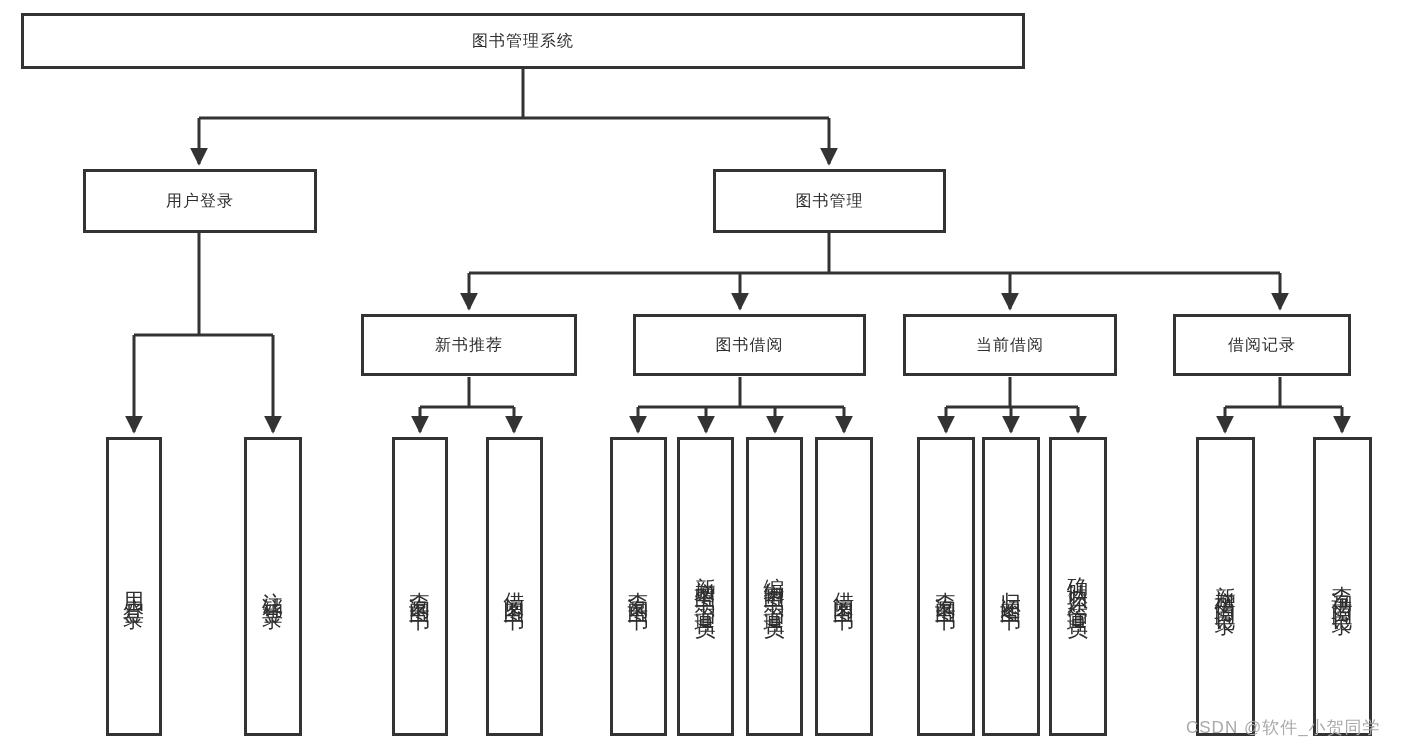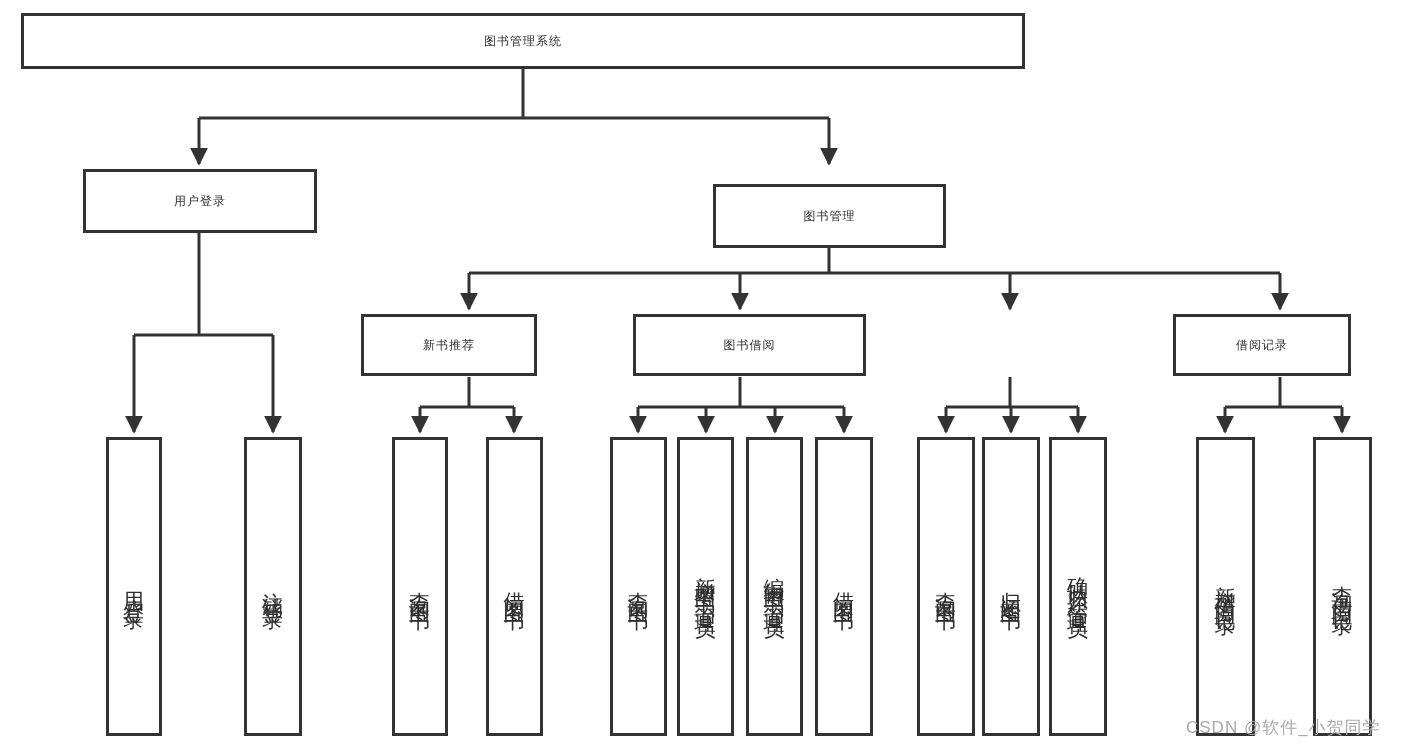--- a/index.html
+++ b/index.html
@@ -10,21 +10,21 @@
     color:#2e2e2e;
   }
   .stage{position:absolute;inset:0;width:1405px;height:747px;}
   svg.connectors{position:absolute;left:0;top:0;z-index:0;}
   .box{
     position:absolute;box-sizing:border-box;
     border:3px solid #333333;background:#ffffff;
     display:flex;align-items:center;justify-content:center;
     z-index:1;color:#2e2e2e;
   }
-  .hbox{font-size:12px;letter-spacing:1px;}
+  .hbox{font-size:16px;letter-spacing:1px;}
   .vbox .vtext{
     writing-mode:vertical-rl;
     text-orientation:upright;
     font-size:21px;
     letter-spacing:6px;
     line-height:1;
   }
   .leaf{top:437px;height:299px;}
   .lvl3{top:314px;height:62px;}
   .watermark{
@@ -80,29 +80,32 @@
     </g>
   </svg>
 
   <div class="box hbox" style="left:21px;top:13px;width:1004px;height:56px">
     <span>图书管理系统</span>
   </div>
 
   <div class="box hbox" style="left:83px;top:169px;width:234px;height:64px">
     <span>用户登录</span>
   </div>
-  <div class="box hbox" style="left:713px;top:184px;width:233px;height:64px">
+  <div class="box hbox" style="left:713px;top:169px;width:233px;height:64px">
     <span>图书管理</span>
   </div>
 
-  <div class="box hbox lvl3" style="left:361px;width:176px">
+  <div class="box hbox lvl3" style="left:361px;width:216px">
     <span>新书推荐</span>
   </div>
   <div class="box hbox lvl3" style="left:633px;width:233px">
     <span>图书借阅</span>
+  </div>
+  <div class="box hbox lvl3" style="left:903px;width:214px">
+    <span>当前借阅</span>
   </div>
   <div class="box hbox lvl3" style="left:1173px;width:178px">
     <span>借阅记录</span>
   </div>
 
   <div class="box vbox leaf" style="left:106px;width:56px">
     <span class="vtext">用户登录</span>
   </div>
   <div class="box vbox leaf" style="left:244px;width:58px">
     <span class="vtext">注销登录</span>

